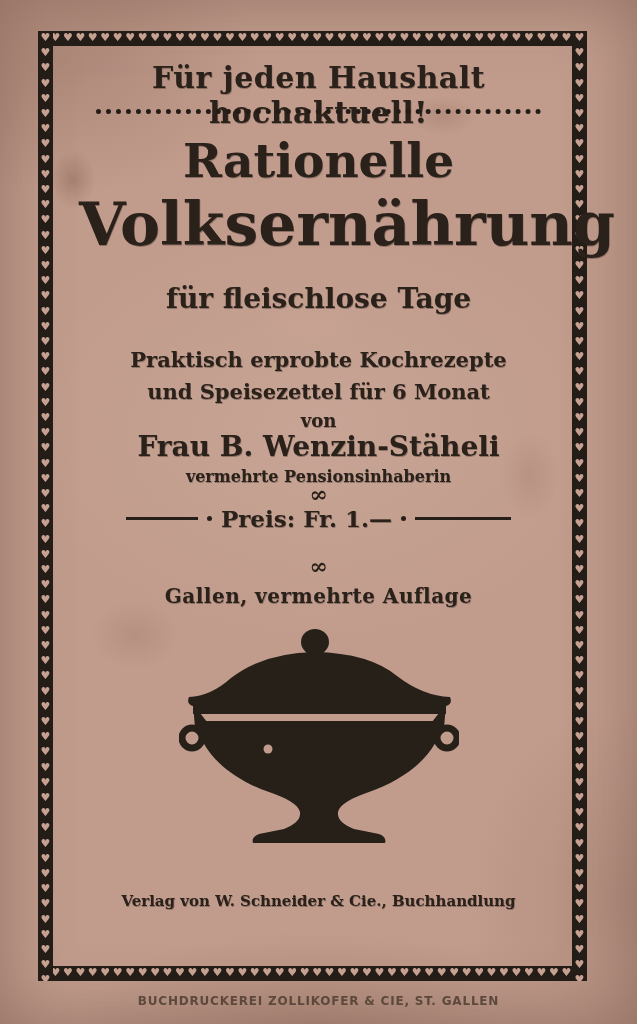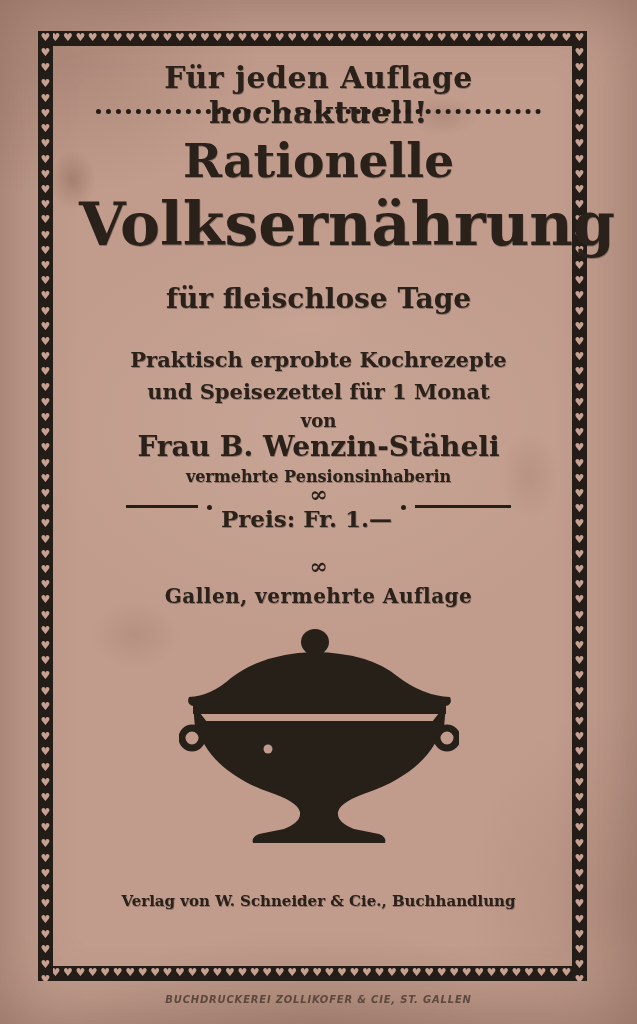--- a/index.html
+++ b/index.html
@@ -41,59 +41,59 @@
   .t2{top:189px;font-size:60px;letter-spacing:0px;margin-left:24px;}
   .t3{top:282px;font-size:28px;}
   .sub1{top:347px;font-size:21px;}
   .sub2{top:379px;font-size:21px;}
   .von{top:410px;font-size:18px;}
   .author{top:430px;font-size:28px;}
   .role{top:467px;font-size:16px;}
   .orn{font-size:22px;transform:rotate(-4deg);text-shadow:none;}
   .o1{top:481px;} .o2{top:553px;}
   .pricerow{position:absolute;left:55px;top:505px;width:527px;display:flex;
-    align-items:flex-start;justify-content:center;gap:9px;}
+    align-items:center;justify-content:center;gap:9px;}
   .dash{width:72px;height:3px;background:#261e18;}
   .dash.short{width:24px;}
   .pdot{width:5px;height:5px;border-radius:50%;background:#261e18;}
   .pricetext{font-weight:bold;font-size:23px;white-space:nowrap;
     text-shadow:0.6px 0.6px 0.4px rgba(42,30,22,0.35);}
   .pricealt{top:532px;font-size:21px;}
   .edition{top:584px;font-size:20px;letter-spacing:0.5px;}
   .tureen{position:absolute;left:179px;top:626px;}
   .pub1{top:892px;font-size:15px;}
   .pub2{top:919px;font-size:21px;}
-  .printer{top:994px;font-size:10px;letter-spacing:0.8px;color:#5d483c;
-    font-family:"DejaVu Sans","Liberation Sans",sans-serif;text-shadow:none;font-style:italic;}
+  .printer{top:994px;font-size:12px;letter-spacing:0.8px;color:#5d483c;
+    font-family:"DejaVu Sans","Liberation Sans",sans-serif;text-shadow:none;}
 </style>
 </head>
 <body>
 
 <div class="page">
 
   <div class="stain s1"></div>
   <div class="stain s2"></div>
   <div class="stain s3"></div>
   <div class="stain s4"></div>
   <div class="stain s5"></div>
 
   <div class="hearts hearts-h bt">♥♥♥♥♥♥♥♥♥♥♥♥♥♥♥♥♥♥♥♥♥♥♥♥♥♥♥♥♥♥♥♥♥♥♥♥♥♥♥♥♥♥♥♥♥♥</div>
   <div class="hearts hearts-h bb">♥♥♥♥♥♥♥♥♥♥♥♥♥♥♥♥♥♥♥♥♥♥♥♥♥♥♥♥♥♥♥♥♥♥♥♥♥♥♥♥♥♥♥♥♥♥</div>
   <div class="hearts hearts-v bl">♥♥♥♥♥♥♥♥♥♥♥♥♥♥♥♥♥♥♥♥♥♥♥♥♥♥♥♥♥♥♥♥♥♥♥♥♥♥♥♥♥♥♥♥♥♥♥♥♥♥♥♥♥♥♥♥♥♥♥♥♥♥♥♥♥♥♥♥♥♥♥♥</div>
   <div class="hearts hearts-v br">♥♥♥♥♥♥♥♥♥♥♥♥♥♥♥♥♥♥♥♥♥♥♥♥♥♥♥♥♥♥♥♥♥♥♥♥♥♥♥♥♥♥♥♥♥♥♥♥♥♥♥♥♥♥♥♥♥♥♥♥♥♥♥♥♥♥♥♥♥♥♥♥</div>
 
-  <div class="blk banner">Für jeden Auflage hochaktuell!</div>
+  <div class="blk banner">Für jeden Haushalt hochaktuell!</div>
   <div class="dotrule"></div>
 
   <div class="blk t1">Rationelle</div>
   <div class="blk t2">Volksernährung</div>
   <div class="blk t3">für fleischlose Tage</div>
 
   <div class="blk sub1">Praktisch erprobte Kochrezepte</div>
-  <div class="blk sub2">und Speisezettel für 1 Monat</div>
+  <div class="blk sub2">und Speisezettel für 6 Monat</div>
   <div class="blk von">von</div>
   <div class="blk author">Frau B. Wenzin-Stäheli</div>
   <div class="blk role">vermehrte Pensionsinhaberin</div>
 
   <div class="blk orn o1">∞</div>
 
   <div class="pricerow">
     <span class="dash"></span>
     <span class="pdot"></span>
     <span class="pricetext">Preis: Fr. 1.—</span>

